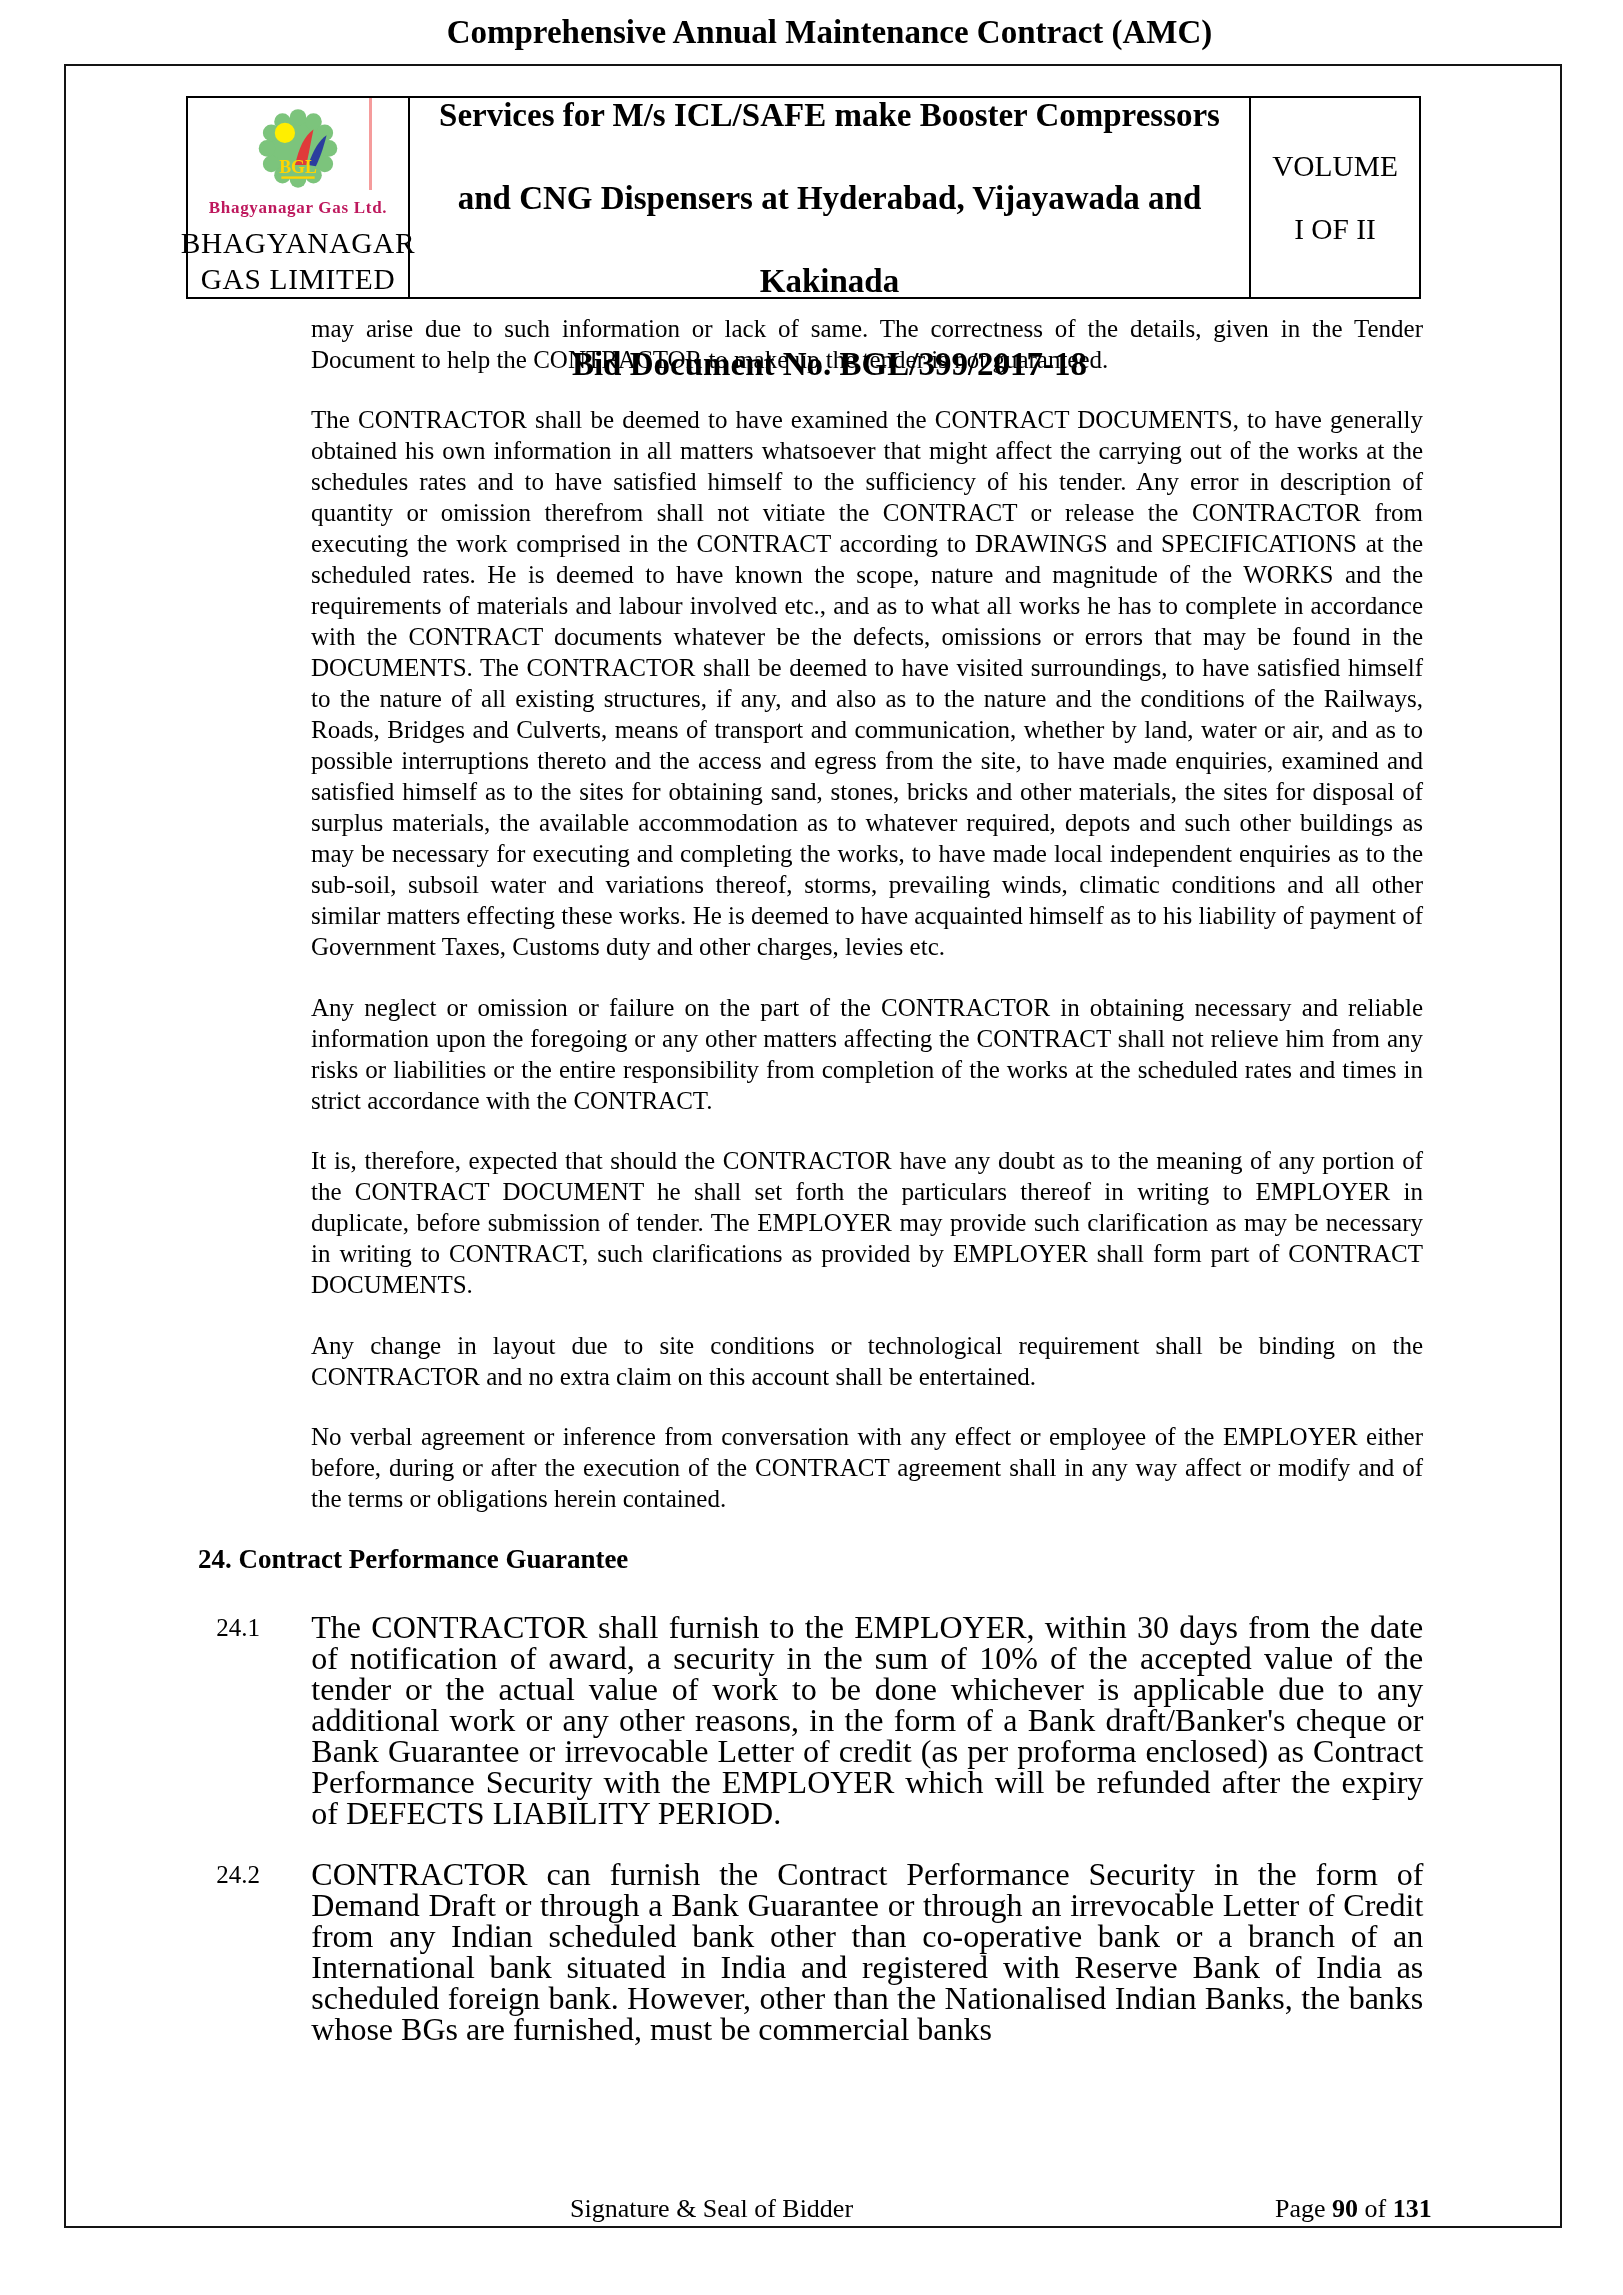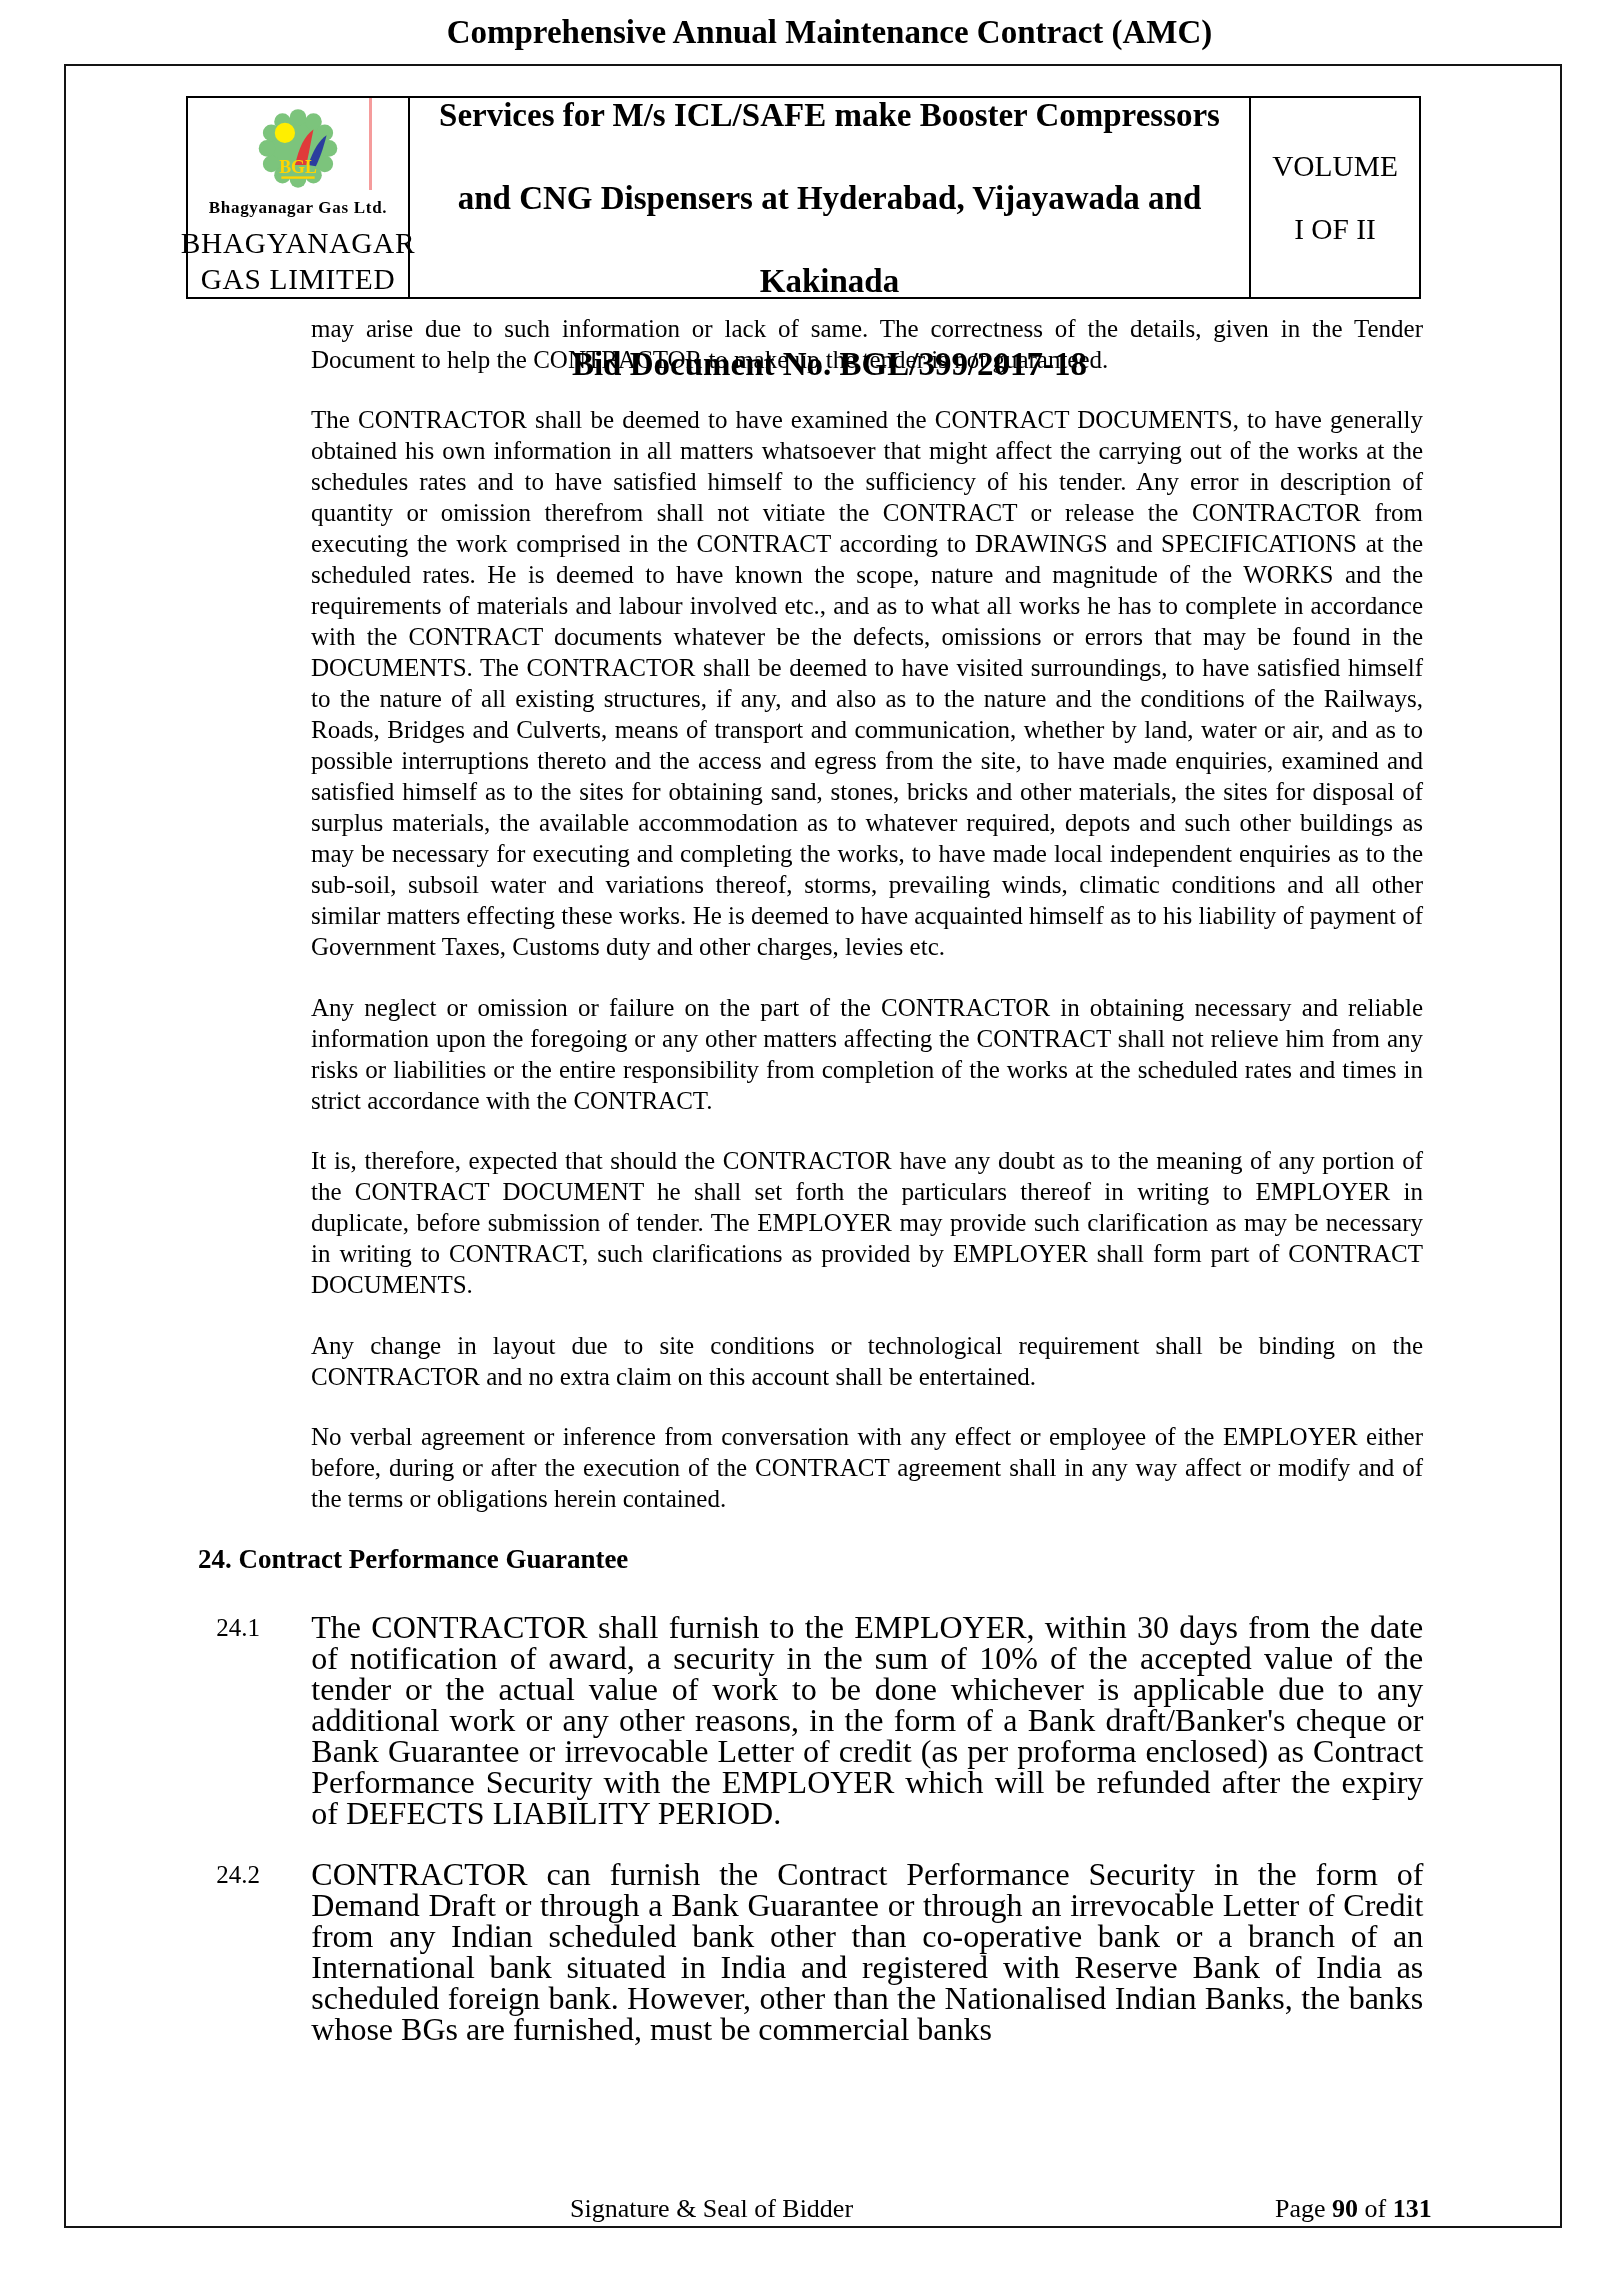--- a/index.html
+++ b/index.html
@@ -34,21 +34,21 @@
     display:flex; flex-direction:column; align-items:center; justify-content:center;
     padding-top:3.9px;
   }
   .red-artifact {
     position:absolute; top:0; right:36px;
     width:2.6px; height:92px;
     background:#f59c9c;
   }
   .logo-caption {
     font-size:17px; line-height:19.6px; font-weight:bold;
-    color:#000000; letter-spacing:0.7px;
+    color:#be185d; letter-spacing:0.7px;
     margin-top:1.3px;
   }
   .company-name {
     font-size:29.4px; line-height:36px;
     letter-spacing:0.7px; text-align:center; margin-top:7px;
   }
   .cell-title {
     flex:1;
     display:flex; flex-direction:column; justify-content:center; align-items:center;
     text-align:center;

